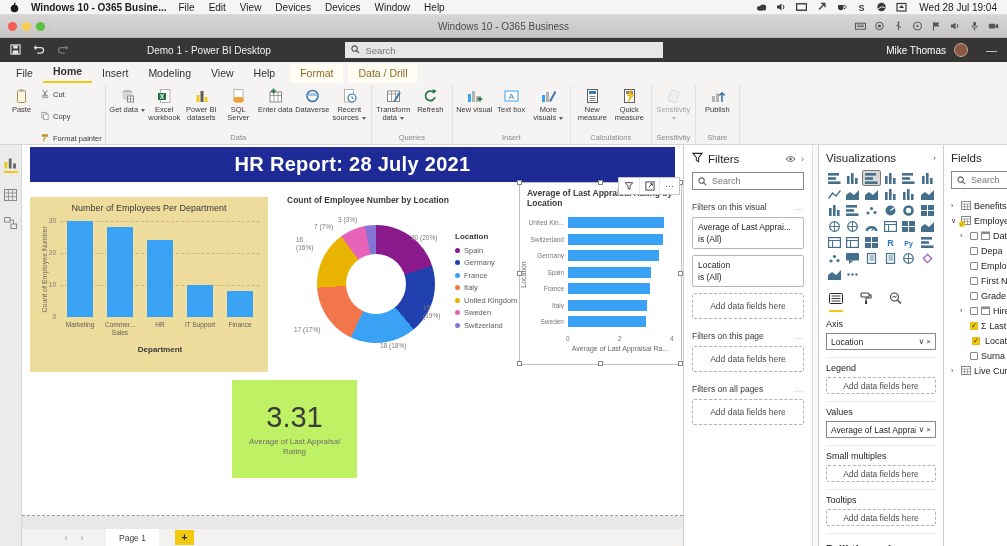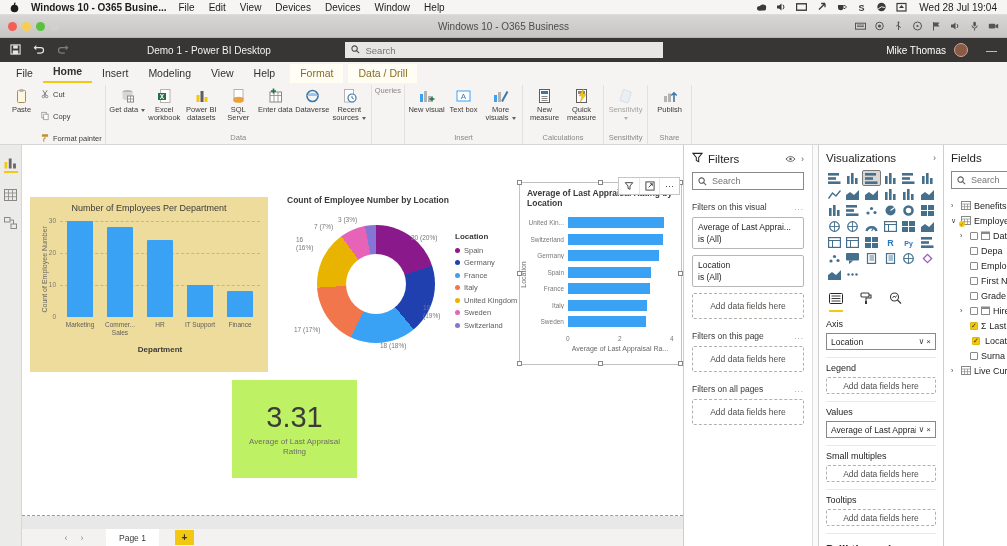--- a/index.html
+++ b/index.html
@@ -390,20 +390,37 @@
               <rect x="3" y="1.5" width="9" height="12.5" fill="#fff" stroke="#b5b3b1"></rect>
               <circle cx="10.5" cy="10" r="4" fill="#fff" stroke="#3b78ab" stroke-width="1.2"></circle>
               <path d="M10.5 7.8 V10 L12.3 11" fill="none" stroke="#3b78ab"></path>
             </svg>
             <span>Recent sources <span class="caret"></span></span>
           </div>
         </div>
         <div class="rgroup-label">Data</div>
       </div>
       <div class="rgroup">
+        <div class="rgroup-content">
+          <div class="rbtn">
+            <svg viewBox="0 0 16 16">
+              <rect x="2" y="3" width="12" height="10.5" fill="#fff" stroke="#8a8886"></rect>
+              <path d="M2 6 H14 M6 3 V13.5 M10 3 V13.5" stroke="#8a8886" stroke-width="0.8"></path>
+              <path d="M9 13 L14.5 4.5" stroke="#3b78ab" stroke-width="2"></path>
+            </svg>
+            <span>Transform data <span class="caret"></span></span>
+          </div>
+          <div class="rbtn">
+            <svg viewBox="0 0 16 16">
+              <path d="M12.5 9 A4.8 4.8 0 1 1 11 4.2" fill="none" stroke="#217346" stroke-width="1.7"></path>
+              <polygon points="10,1 14.2,3 10.5,5.8" fill="#217346"></polygon>
+            </svg>
+            <span>Refresh</span>
+          </div>
+        </div>
         <div class="rgroup-label">Queries</div>
       </div>
       <div class="rgroup">
         <div class="rgroup-content">
           <div class="rbtn">
             <svg viewBox="0 0 16 16">
               <rect x="1.5" y="6" width="3" height="8" fill="#3aa2f4"></rect>
               <rect x="5.5" y="3" width="3" height="11" fill="#b5b3b1"></rect>
               <rect x="9.5" y="8" width="3" height="6" fill="#b5b3b1"></rect>
               <path d="M11 11 H16 M13.5 8.5 V13.5" stroke="#217346" stroke-width="1.6"></path>
@@ -496,20 +513,23 @@
           <svg width="13" height="12" viewBox="0 0 13 12">
             <rect x="0.5" y="0.5" width="5.5" height="4.5" fill="none" stroke="#8a8886"></rect>
             <rect x="7" y="7" width="5.5" height="4.5" fill="none" stroke="#8a8886"></rect>
             <path d="M6 3 H9.5 V7" fill="none" stroke="#8a8886"></path>
           </svg>
         </div>
       </div>
 
     <div class="canvas">
       <div class="page">
+        <div class="banner">
+          <span>HR Report: 28 July 2021</span>
+        </div>
         <div class="vtoolbar">
           <span class="vtool">
               <svg width="10" height="10" viewBox="0 0 12 12">
                 <path d="M1.5 2 H10.5 L7.2 6 V10 L4.8 8.8 V6 Z" fill="none" stroke="#3b3a39" stroke-width="1.1"></path>
               </svg>
             </span>
           <span class="vtool">
               <svg width="10" height="10" viewBox="0 0 11 11">
                 <rect x="1" y="1" width="9" height="9" fill="none" stroke="#3b3a39" stroke-width="1"></rect>
                 <path d="M4 7 L8 3 M8 3 H5.6 M8 3 V5.4" fill="none" stroke="#3b3a39" stroke-width="1"></path>

